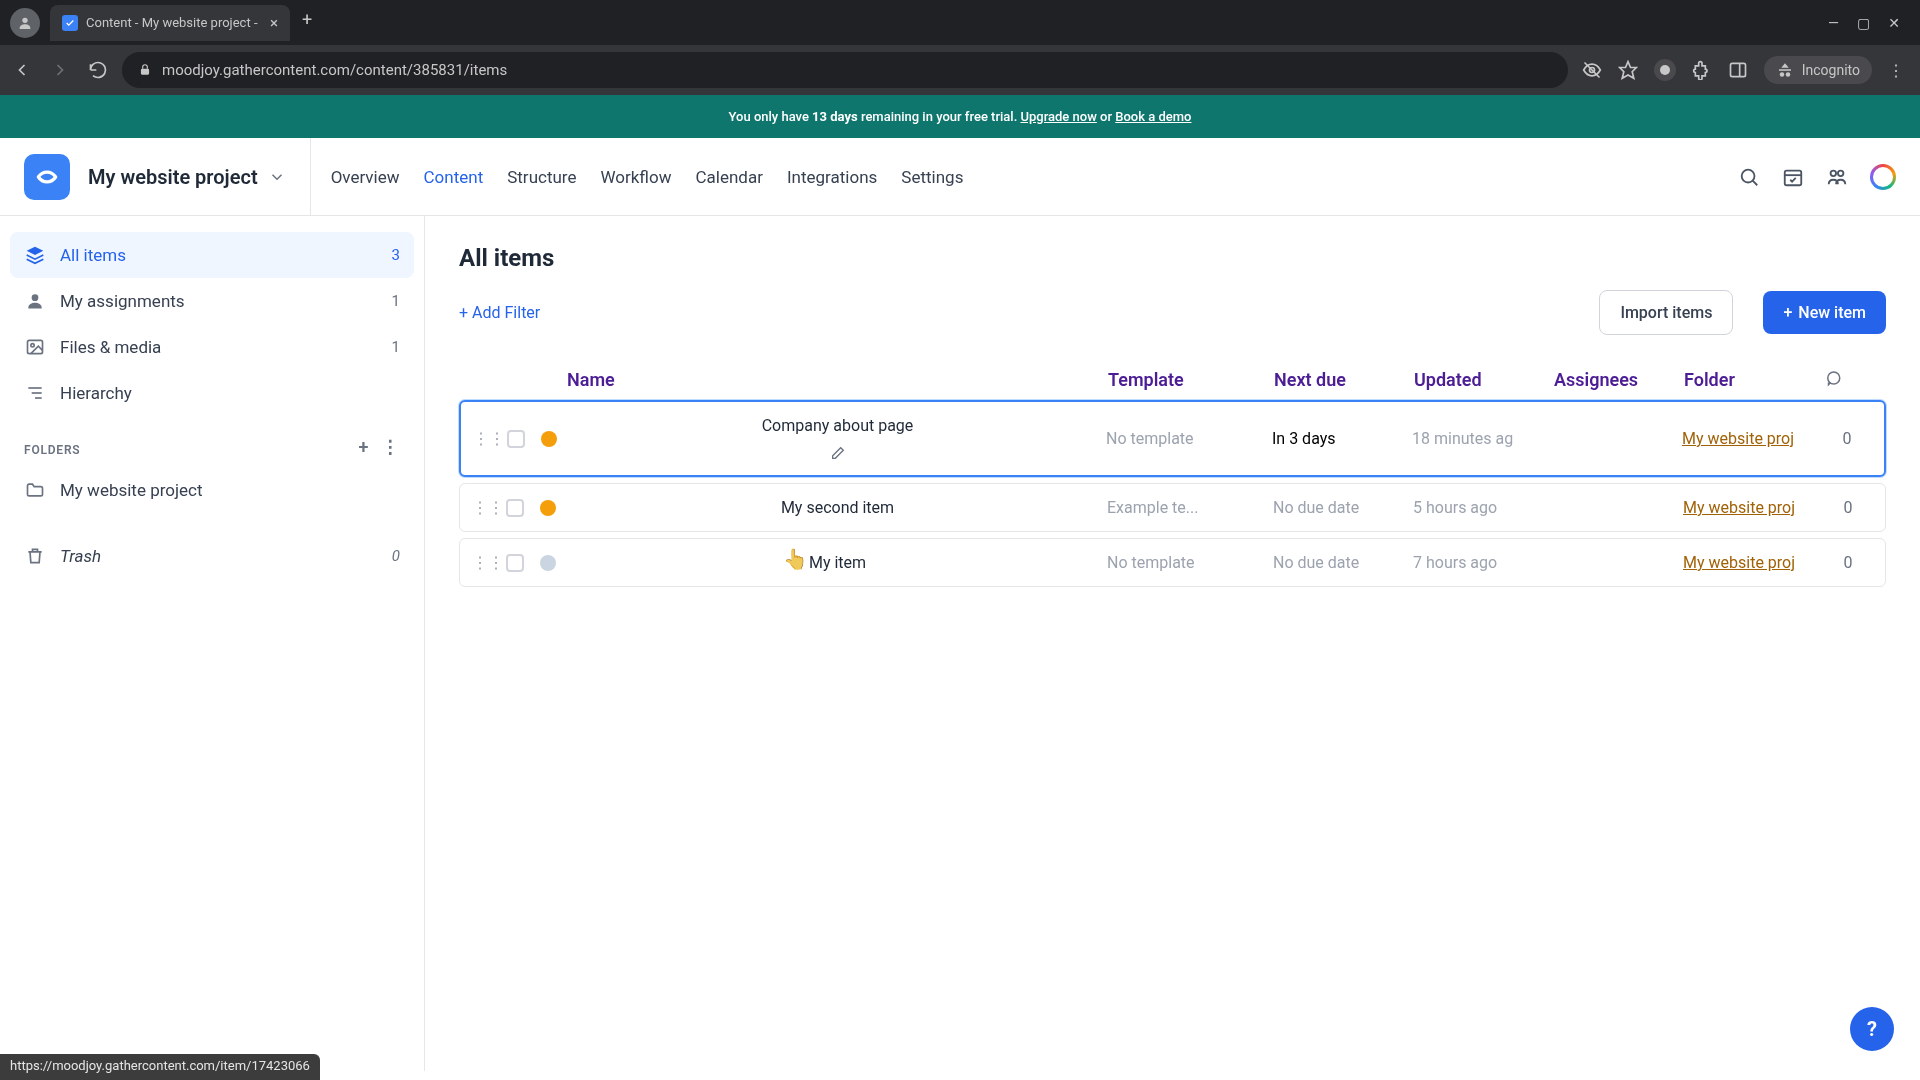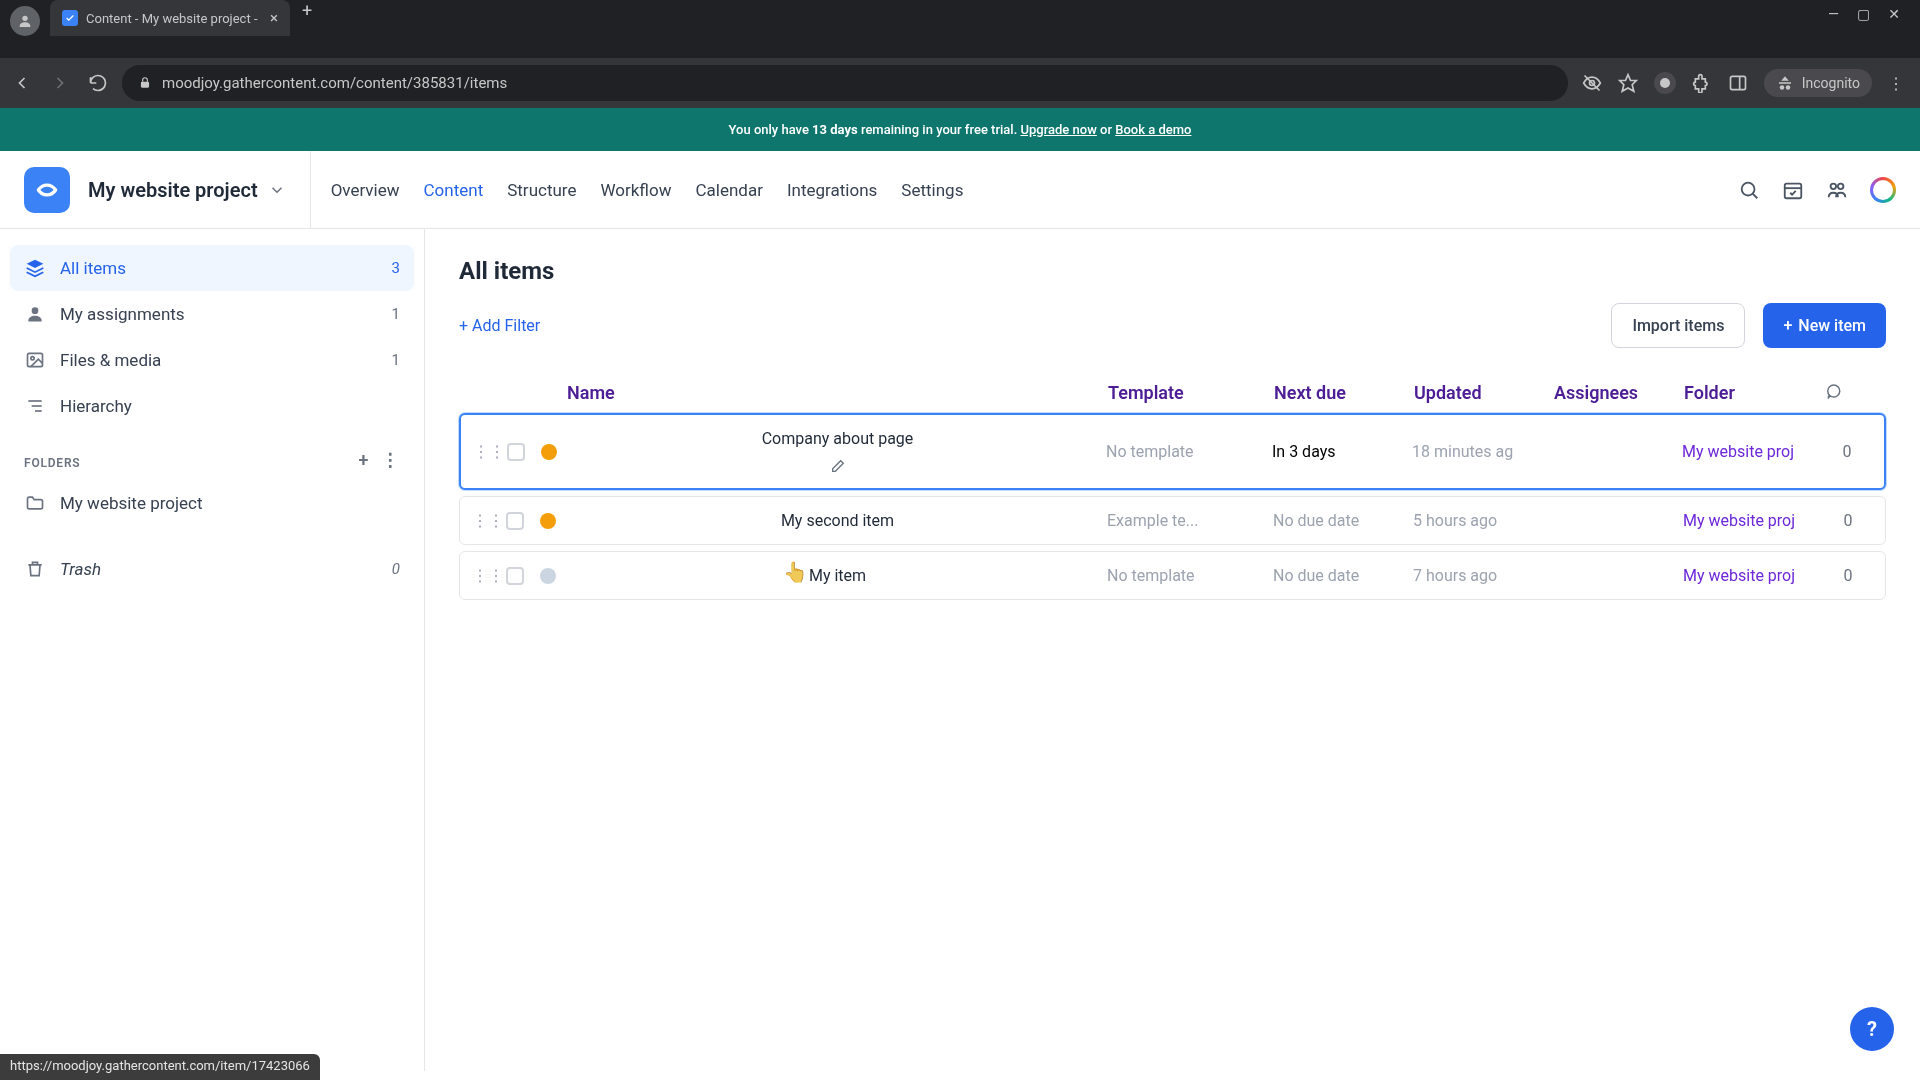--- a/index.html
+++ b/index.html
@@ -1,20 +1,20 @@
 <!DOCTYPE html>
 <html><head>
 <meta charset="utf-8">
 <style>
 * { margin: 0; padding: 0; box-sizing: border-box; font-family: -apple-system, BlinkMacSystemFont, "Segoe UI", Roboto, sans-serif; }
 body { width: 1920px; height: 1080px; background: #2b2b2b; overflow: hidden; }
 
 
 .browser-chrome { width: 100%; height: 100%; display: flex; flex-direction: column; }
-.tab-bar { background: #202124; height: 58px; display: flex; align-items: flex-start; padding: 0 8px; }
+.tab-bar { background: #202124; height: 45px; display: flex; align-items: center; padding: 0 8px; }
 .profile-circle { width: 30px; height: 30px; border-radius: 50%; background: #5f6368; margin: 6px 0 6px 2px; display:flex; align-items:center; justify-content:center; }
 .browser-tab { background: #35363a; height: 36px; border-radius: 8px 8px 0 0; padding: 0 12px; display: flex; align-items: center; gap: 8px; min-width: 240px; margin-left: 10px; color: #c7c7c7; font-size: 13px; }
 .tab-favicon { width: 16px; height: 16px; background: #3b82f6; border-radius: 3px; display: inline-flex; align-items:center; justify-content:center; }
 .tab-close { margin-left: auto; color: #c7c7c7; font-size: 15px; cursor: pointer; }
 .new-tab { color: #c7c7c7; font-size: 18px; padding: 0 12px 6px; cursor: pointer; }
 .window-controls { margin-left: auto; display: flex; gap: 18px; color: #c7c7c7; padding: 6px 12px; align-items: center; }
 .window-controls span { cursor: pointer; font-size: 14px; }
 
 .toolbar { background: #35363a; height: 50px; display: flex; align-items: center; padding: 0 12px; gap: 14px; }
 .nav-icons { display: flex; gap: 18px; color: #c7c7c7; align-items: center; }
@@ -56,21 +56,21 @@
 .sidebar-item.active .count { color: #2563eb; }
 .sidebar-section-title { font-size: 12px; letter-spacing: 0.8px; color: #6b7280; font-weight: 600; padding: 20px 14px 10px; display:flex; align-items:flex-end; }
 .section-actions { margin-left:auto; display:flex; gap:12px; color:#6b7280; cursor:pointer; font-size:18px; }
 .sidebar-icon { width: 22px; height: 22px; display: inline-flex; align-items:center; justify-content:center; color: inherit; }
 
 
 .main { flex: 1; padding: 28px 34px; position: relative; }
 .page-title { font-size: 24px; font-weight: 700; color: #1f2937; margin-bottom: 18px; }
 .filters-row { display:flex; align-items:center; margin-bottom:24px; }
 .add-filter { color: #2563eb; font-size: 16px; cursor: pointer; }
-.action-buttons { margin-left:auto; display:flex; gap:18px; }
+.action-buttons { margin-left:auto; display:flex; gap:30px;align-items:center; }
 .btn { padding: 12px 20px; border-radius: 8px; font-size: 16px; font-weight: 500; cursor: pointer; border: none; }
 .btn-outline { background:#fff; border:1px solid #d1d5db; color:#374151; }
 .btn-primary { background:#2563eb; color:#fff; display:flex; align-items:center; gap:6px; }
 
 
 .table-header { display:flex; padding: 10px 12px; font-size: 18px; font-weight:600; color:#4c1d95; }
 .col-drag { width: 34px; }
 .col-check { width: 34px; }
 .col-status { width: 28px; }
 .col-name { flex: 1; }
@@ -84,21 +84,21 @@
 .table-row { display:flex; align-items:center; padding: 14px 12px; border:1px solid #e6e6e6; border-radius:6px; margin-bottom:6px; font-size:16px; background:#fff; }
 .table-row.hovered { border: 2px solid #3b82f6; box-shadow: 0 0 0 1px #bfdbfe; }
 .drag-handle { color:#9ca3af; cursor:grab; }
 .checkbox { width:18px; height:18px; border:2px solid #d1d5db; border-radius:4px; }
 .status-dot { width:16px; height:16px; border-radius:50%; }
 .status-orange { background:#f59e0b; }
 .status-grey { background:#cbd5e1; }
 .row-name { color:#1f2937; cursor:pointer; display:flex; align-items:center; gap:10px;flex-direction:column; }
 .edit-icon { color:#6b7280; }
 .cell-muted { color:#9ca3af; }
-.cell-link { color:#6d28d9; cursor:pointer; white-space:nowrap; overflow:hidden; text-overflow:ellipsis; }
+.cell-link { color:#a16207; cursor:pointer; white-space:nowrap; overflow:hidden; text-overflow:ellipsis;text-decoration:underline; }
 .assignee-dot { width:22px; height:22px; border-radius:50%; background: conic-gradient(#ef4444,#f59e0b,#10b981,#3b82f6,#8b5cf6,#ef4444); position:relative; }
 .assignee-dot::after { content:''; position:absolute; inset:3px; background:#fff; border-radius:50%; }
 .table-row .col-comments { color:#6b7280; }
 
 
 .help-bubble { position:absolute; bottom:20px; right:26px; width:44px; height:44px; border-radius:50%; background:#2563eb; color:#fff; display:flex; align-items:center; justify-content:center; font-size:20px; font-weight:700; cursor:pointer; }
 
 
 .status-bar { position:absolute; bottom:0; left:0; height:26px; background:#3c3c3c; color:#e5e5e5; font-size:13px; padding:4px 10px; border-radius: 0 6px 0 0; }
 

